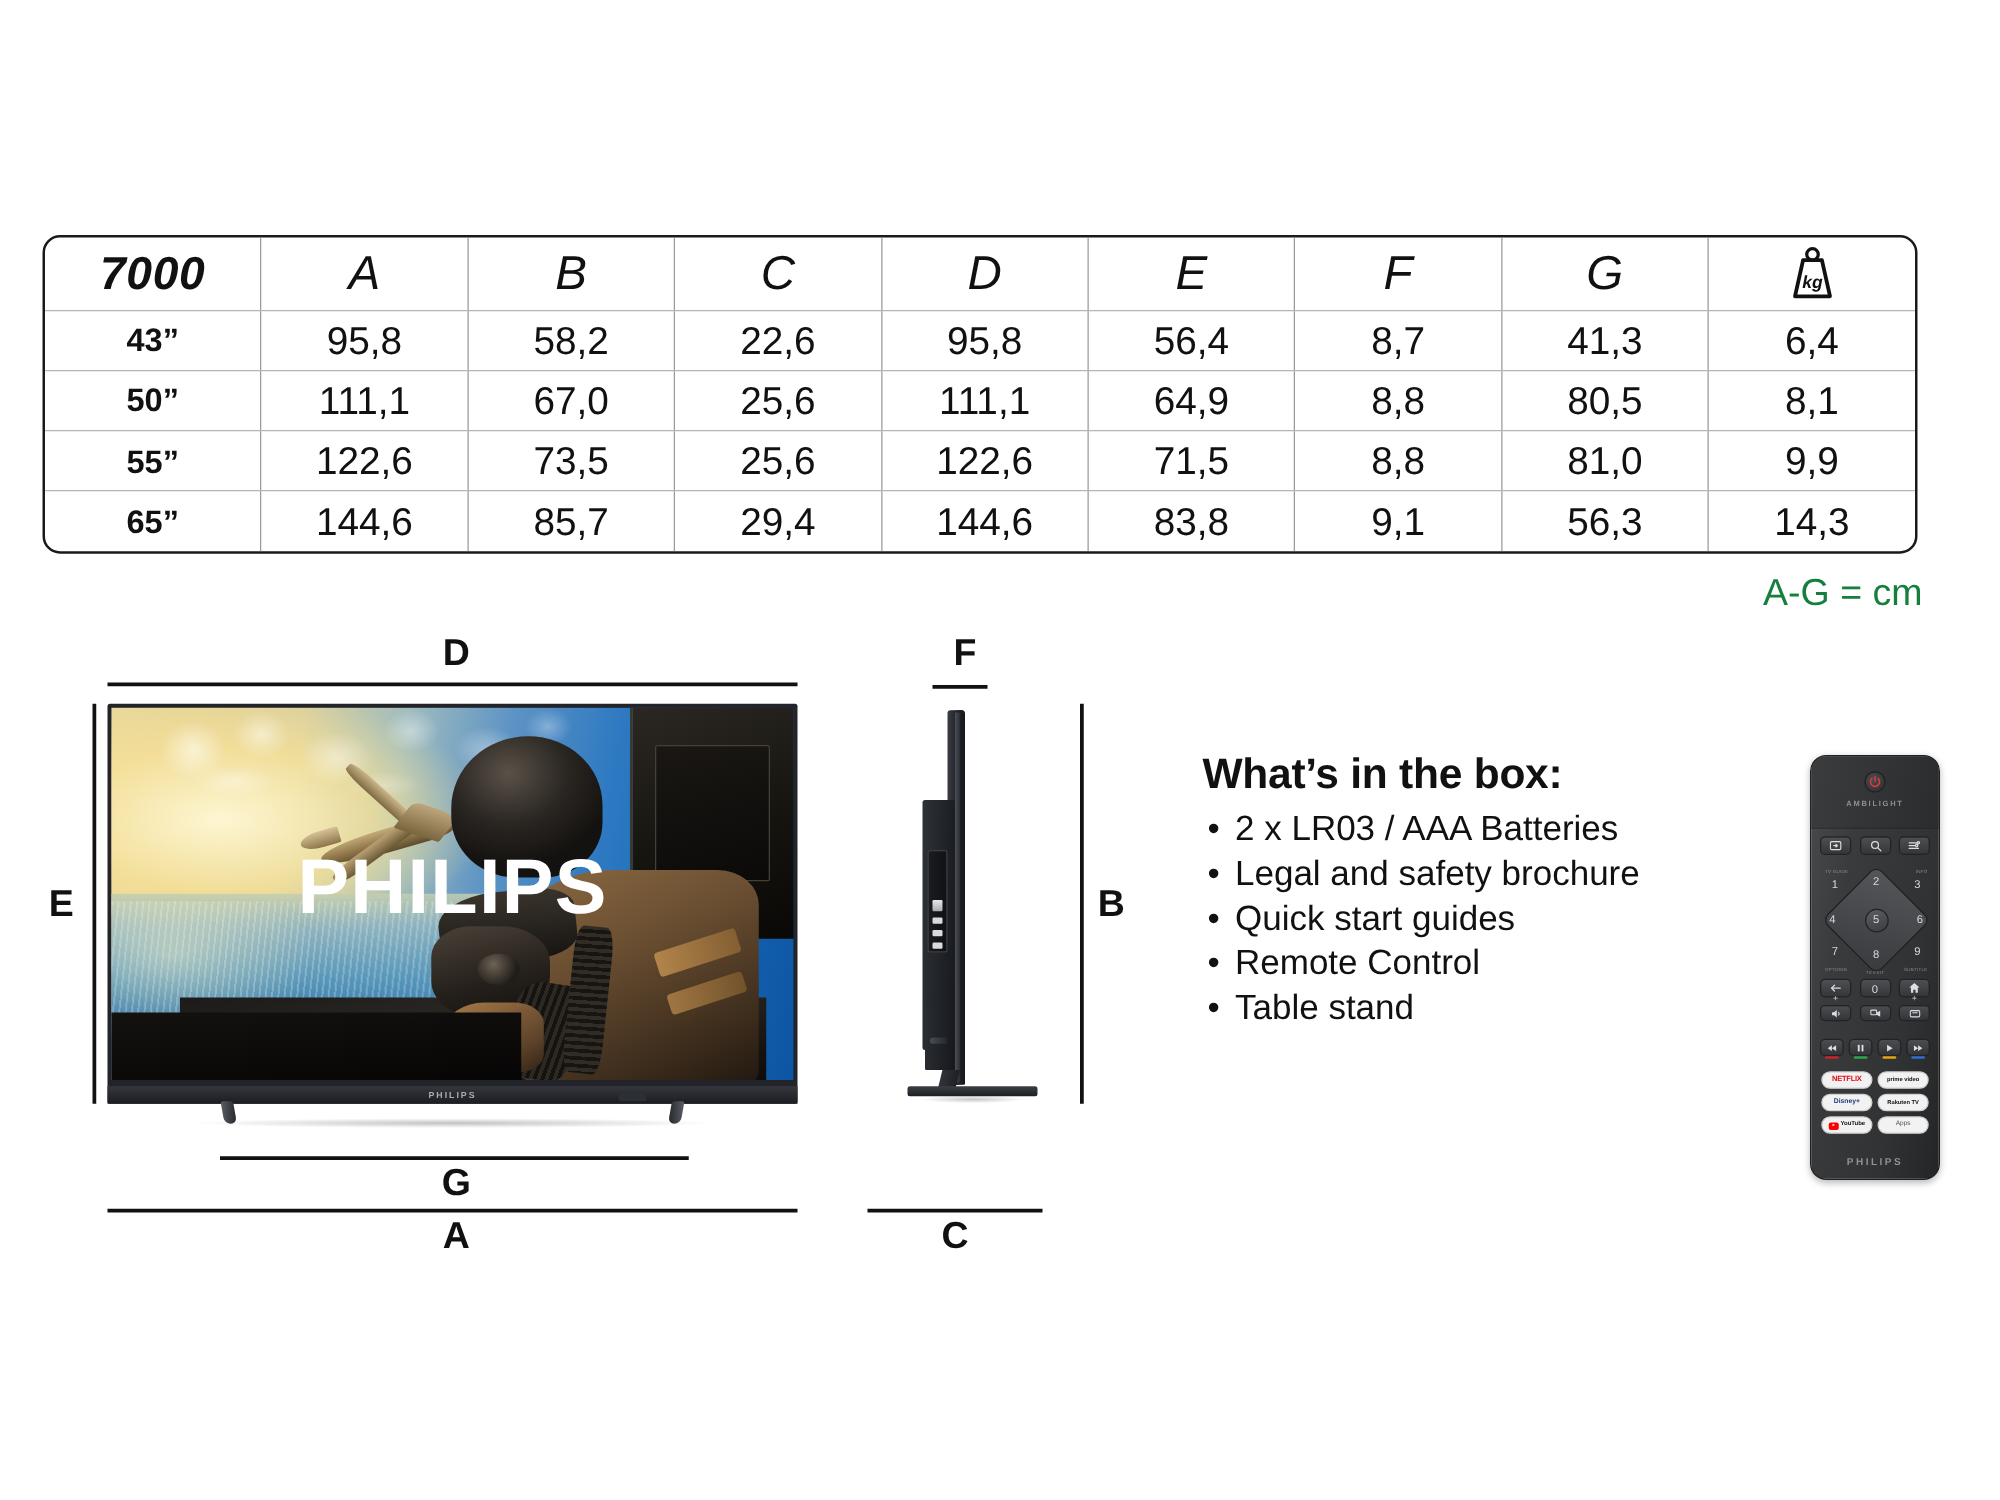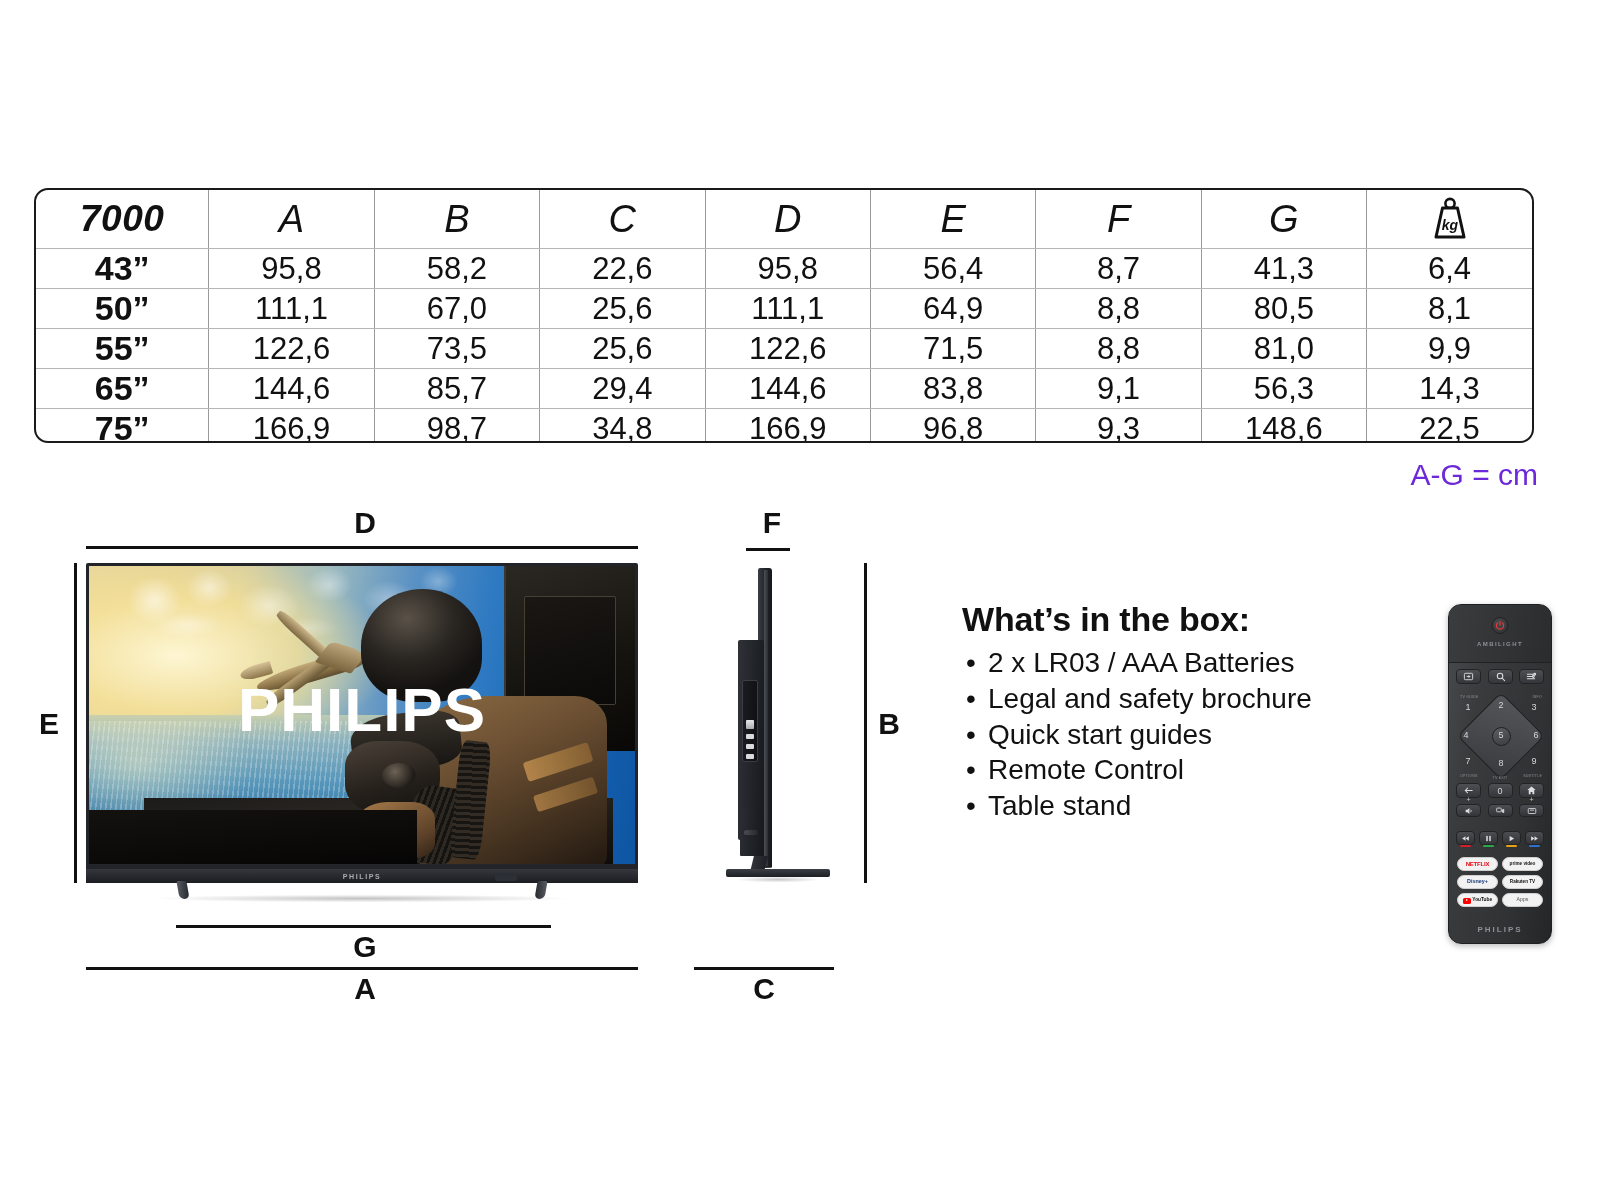--- a/index.html
+++ b/index.html
@@ -42,30 +42,30 @@
 
   thead th { height: 58px; }
   thead th.model {
     font-weight: bold; font-size: 37px; letter-spacing: .5px;
   }
   thead th { border-bottom: 2.5px solid #1a1a1a; font-style: italic; }
   thead th.colletter { font-size: 38px; }
 
   tbody td { height: 40px; }
   tbody td.size {
-    font-weight: bold; font-size: 34px; margin-left: 32px;
+    font-weight: bold; font-size: 26px; margin-left: 32px;
   }
 
   
   .kg-icon { display: inline-block; width: 42px; height: 44px; vertical-align: middle; }
 
   
   #units-note {
     position: absolute; right: 62px; top: 458px;
-    font-size: 30px; color: #6d28d9;
+    font-size: 30px; color: #15803d;
   }
 
   
   #front-view { position: absolute; left: 86px; top: 563px; width: 552px; height: 320px; }
   .tv-front-bezel {
     position: absolute; inset: 0;
     background: #22242a;
     padding: 3px 3px 14px 3px;
     border-radius: 2px;
   }
@@ -545,31 +545,20 @@
           <td class="size">65”</td>
           <td>144,6</td>
           <td>85,7</td>
           <td>29,4</td>
           <td>144,6</td>
           <td>83,8</td>
           <td>9,1</td>
           <td>56,3</td>
           <td>14,3</td>
         </tr>
-        <tr>
-          <td class="size">75”</td>
-          <td>166,9</td>
-          <td>98,7</td>
-          <td>34,8</td>
-          <td>166,9</td>
-          <td>96,8</td>
-          <td>9,3</td>
-          <td>148,6</td>
-          <td>22,5</td>
-        </tr>
       </tbody>
     </table>
   </div>
 
   <div id="units-note">A-G = cm</div>
 
   <div class="dimlabel" style="left:345px; top:508px; width:40px;">D</div>
   <div class="dimline" style="left:86px; top:546px; width:552px; height:3px;"></div>
 
   <div class="dimlabel" style="left:34px; top:709px; width:30px;">E</div>

